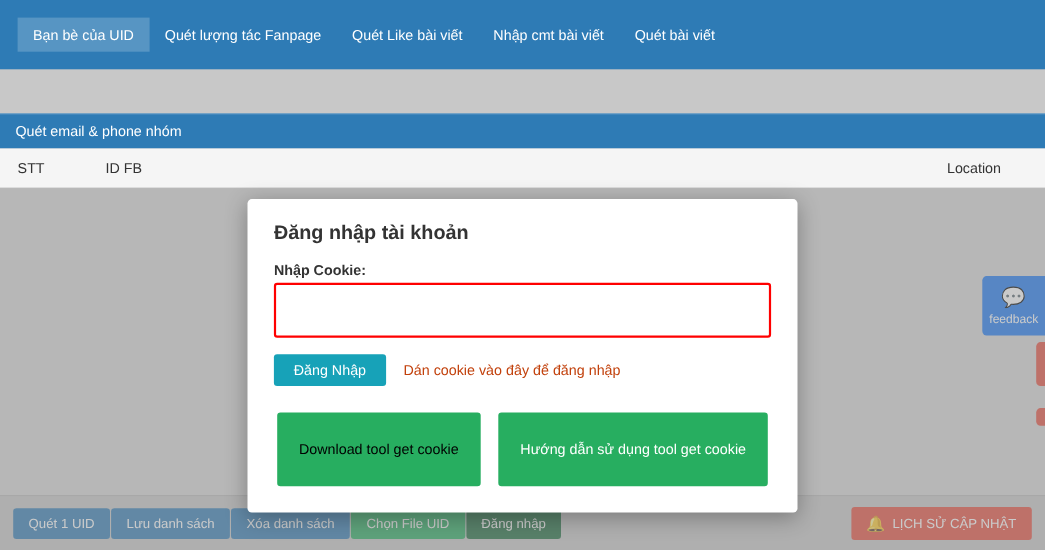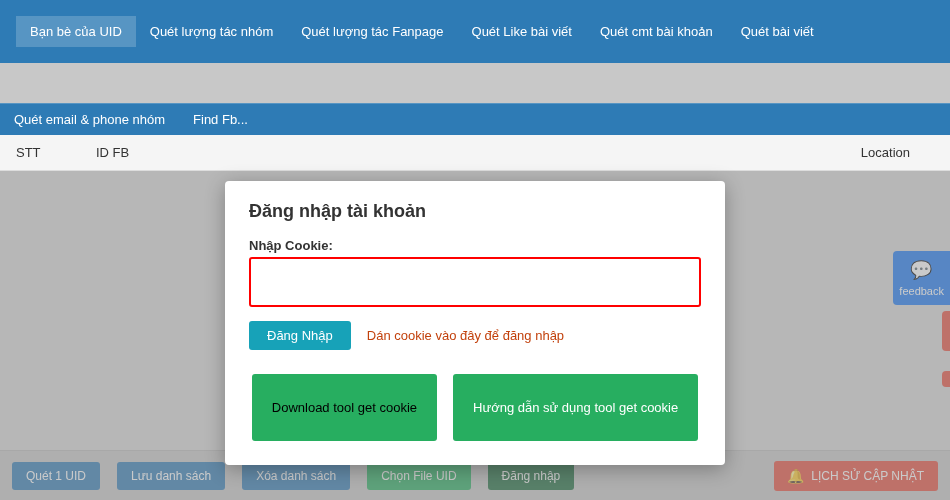--- a/index.html
+++ b/index.html
@@ -179,21 +179,21 @@
     
     .bottom-bar {
       position: absolute;
       bottom: 0;
       left: 0;
       right: 0;
       background: #c8c8c8;
       padding: 8px 12px;
       display: flex;
       align-items: center;
-      gap: 17px;
+      gap: 1px;
       border-top: 1px solid #bbb;
       height: 50px;
     }
     .btn-bottom {
       background: #2e7bb5;
       color: #fff;
       border: none;
       border-radius: 3px;
       padding: 7px 14px;
       font-size: 12px;
@@ -242,30 +242,28 @@
       height: 16px;
       background: #e74c3c;
       border-radius: 4px 0 0 4px;
     }
   </style>
 </head>
 <body>
 
 <div class="top-nav">
   <div class="nav-item active">Bạn bè của UID</div>
-  <div class="nav-item">Quét lượng tác nhóm</div>
   <div class="nav-item">Quét lượng tác Fanpage</div>
   <div class="nav-item">Quét Like bài viết</div>
-  <div class="nav-item">Quét cmt bài khoản</div>
+  <div class="nav-item">Nhập cmt bài viết</div>
   <div class="nav-item">Quét bài viết</div>
 </div>
 
 <div class="second-nav">
   <div class="nav-item">Quét email &amp; phone nhóm</div>
-  <div class="nav-item">Find Fb...</div>
 </div>
 
 <div class="table-header">
   <div class="table-col col-stt">STT</div>
   <div class="table-col col-idfb">ID FB</div>
   <div class="table-col col-location">Location</div>
 </div>
 
 <div class="main-content">
 

